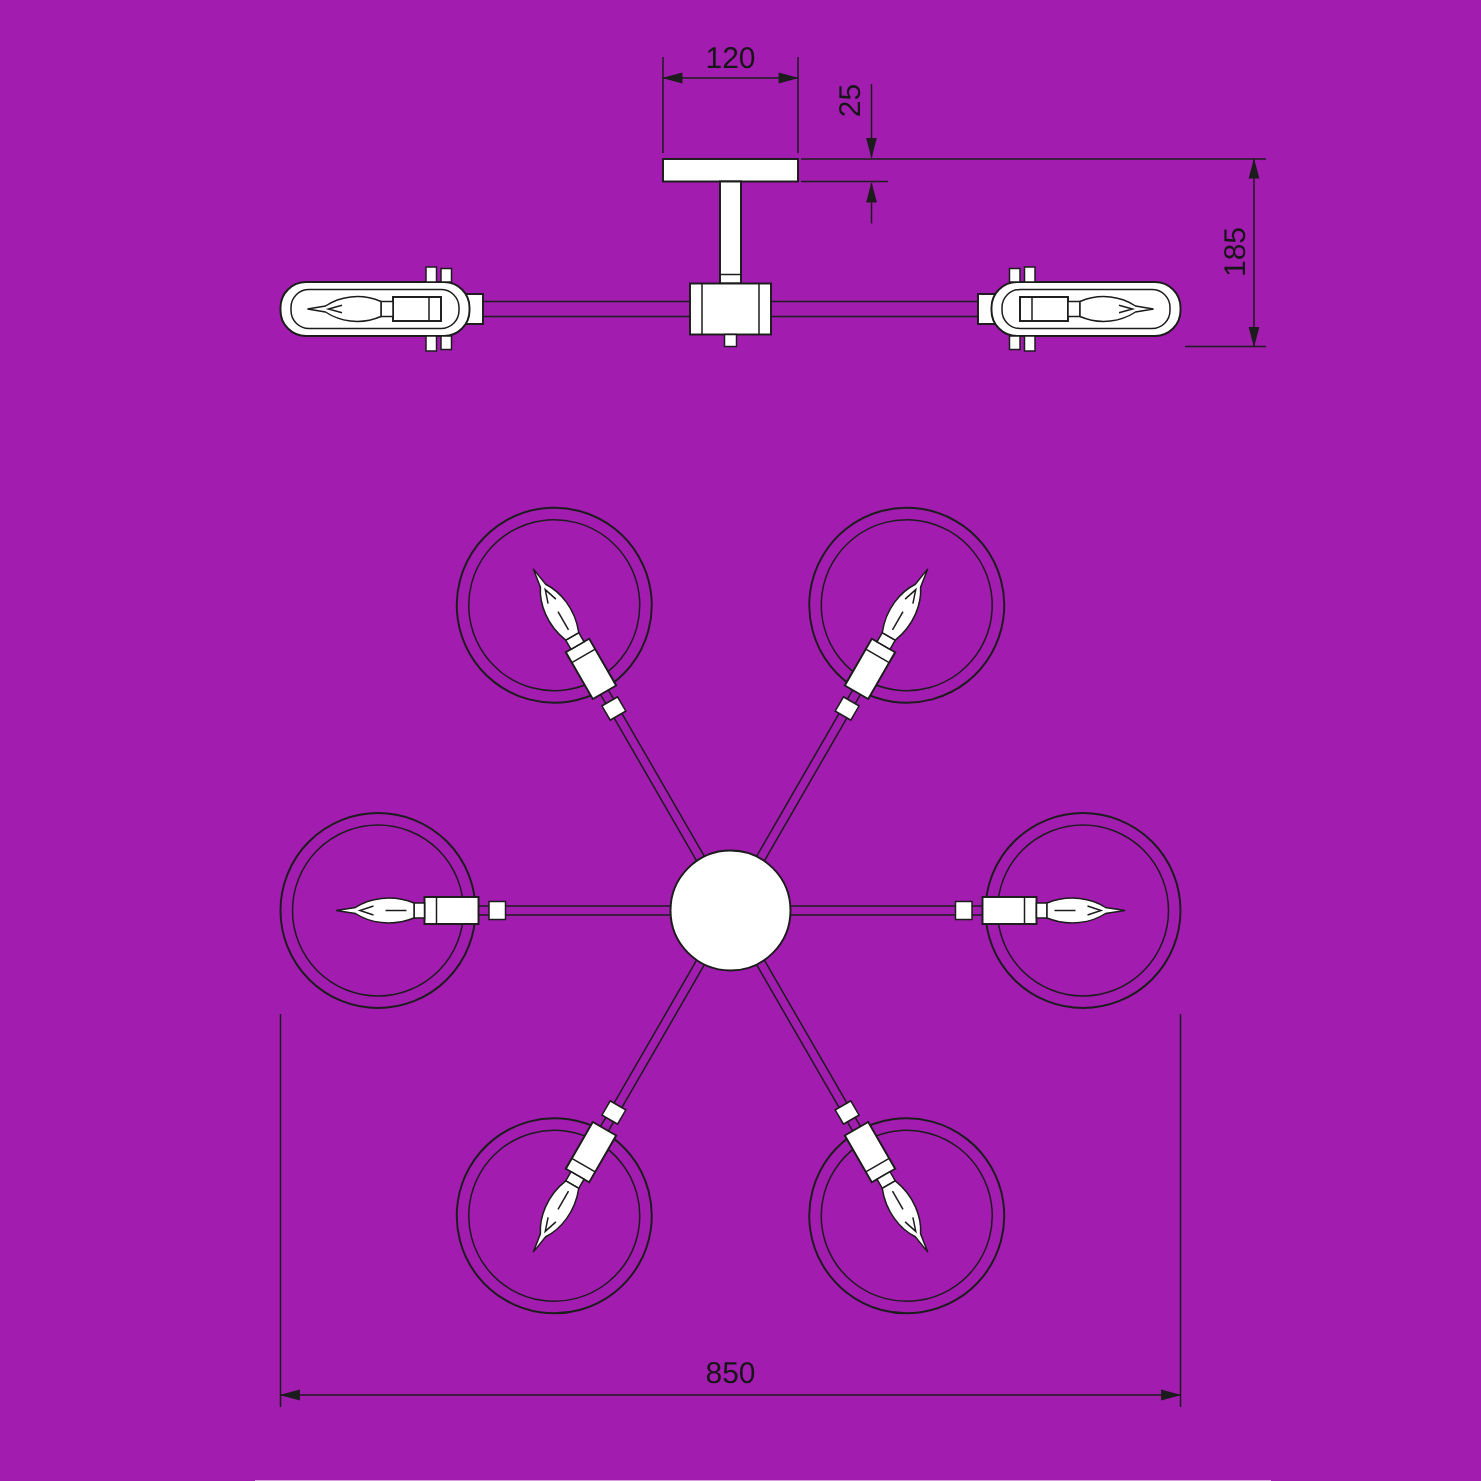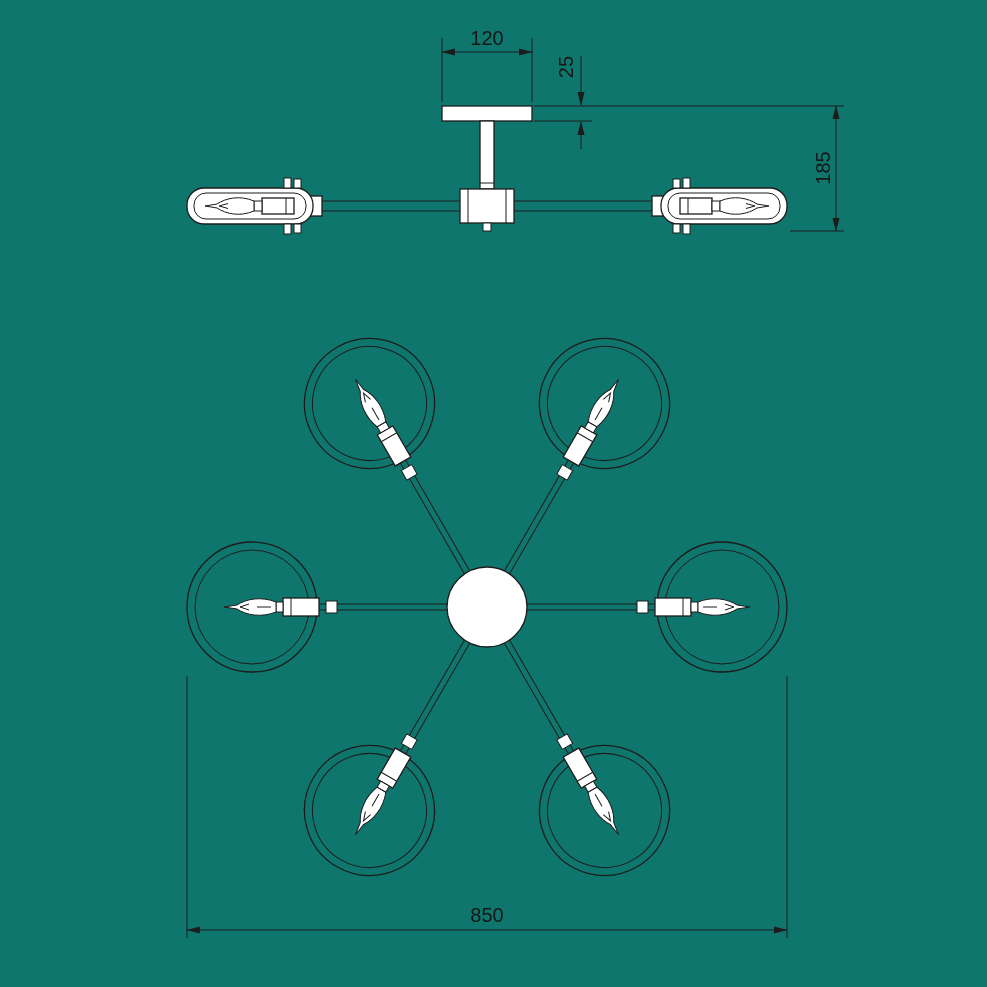--- a/index.html
+++ b/index.html
@@ -1,16 +1,16 @@
 <!DOCTYPE html>
 <html><head>
 <meta charset="utf-8">
 <style>
   html,body{margin:0;padding:0;background:#fff;}
-  .canvas{width:987px;height:987px;background:#0f766e;position:relative;font-family:"Liberation Sans","DejaVu Sans",sans-serif;text-decoration:underline;}
+  .canvas{width:987px;height:987px;background:#a21caf;position:relative;font-family:"Liberation Sans","DejaVu Sans",sans-serif;text-decoration:underline;}
   svg{display:block;}
   .draw{stroke:#1c1c1c;stroke-width:1.3;fill:none;}
   .fillw{fill:#ffffff;}
   .thin{stroke-width:1;}
   .dim{stroke:#1c1c1c;stroke-width:1;fill:none;}
   .dimtext{font-family:"Liberation Sans","DejaVu Sans",sans-serif;font-size:20px;fill:#161616;}
 </style>
 </head>
 <body>
 

